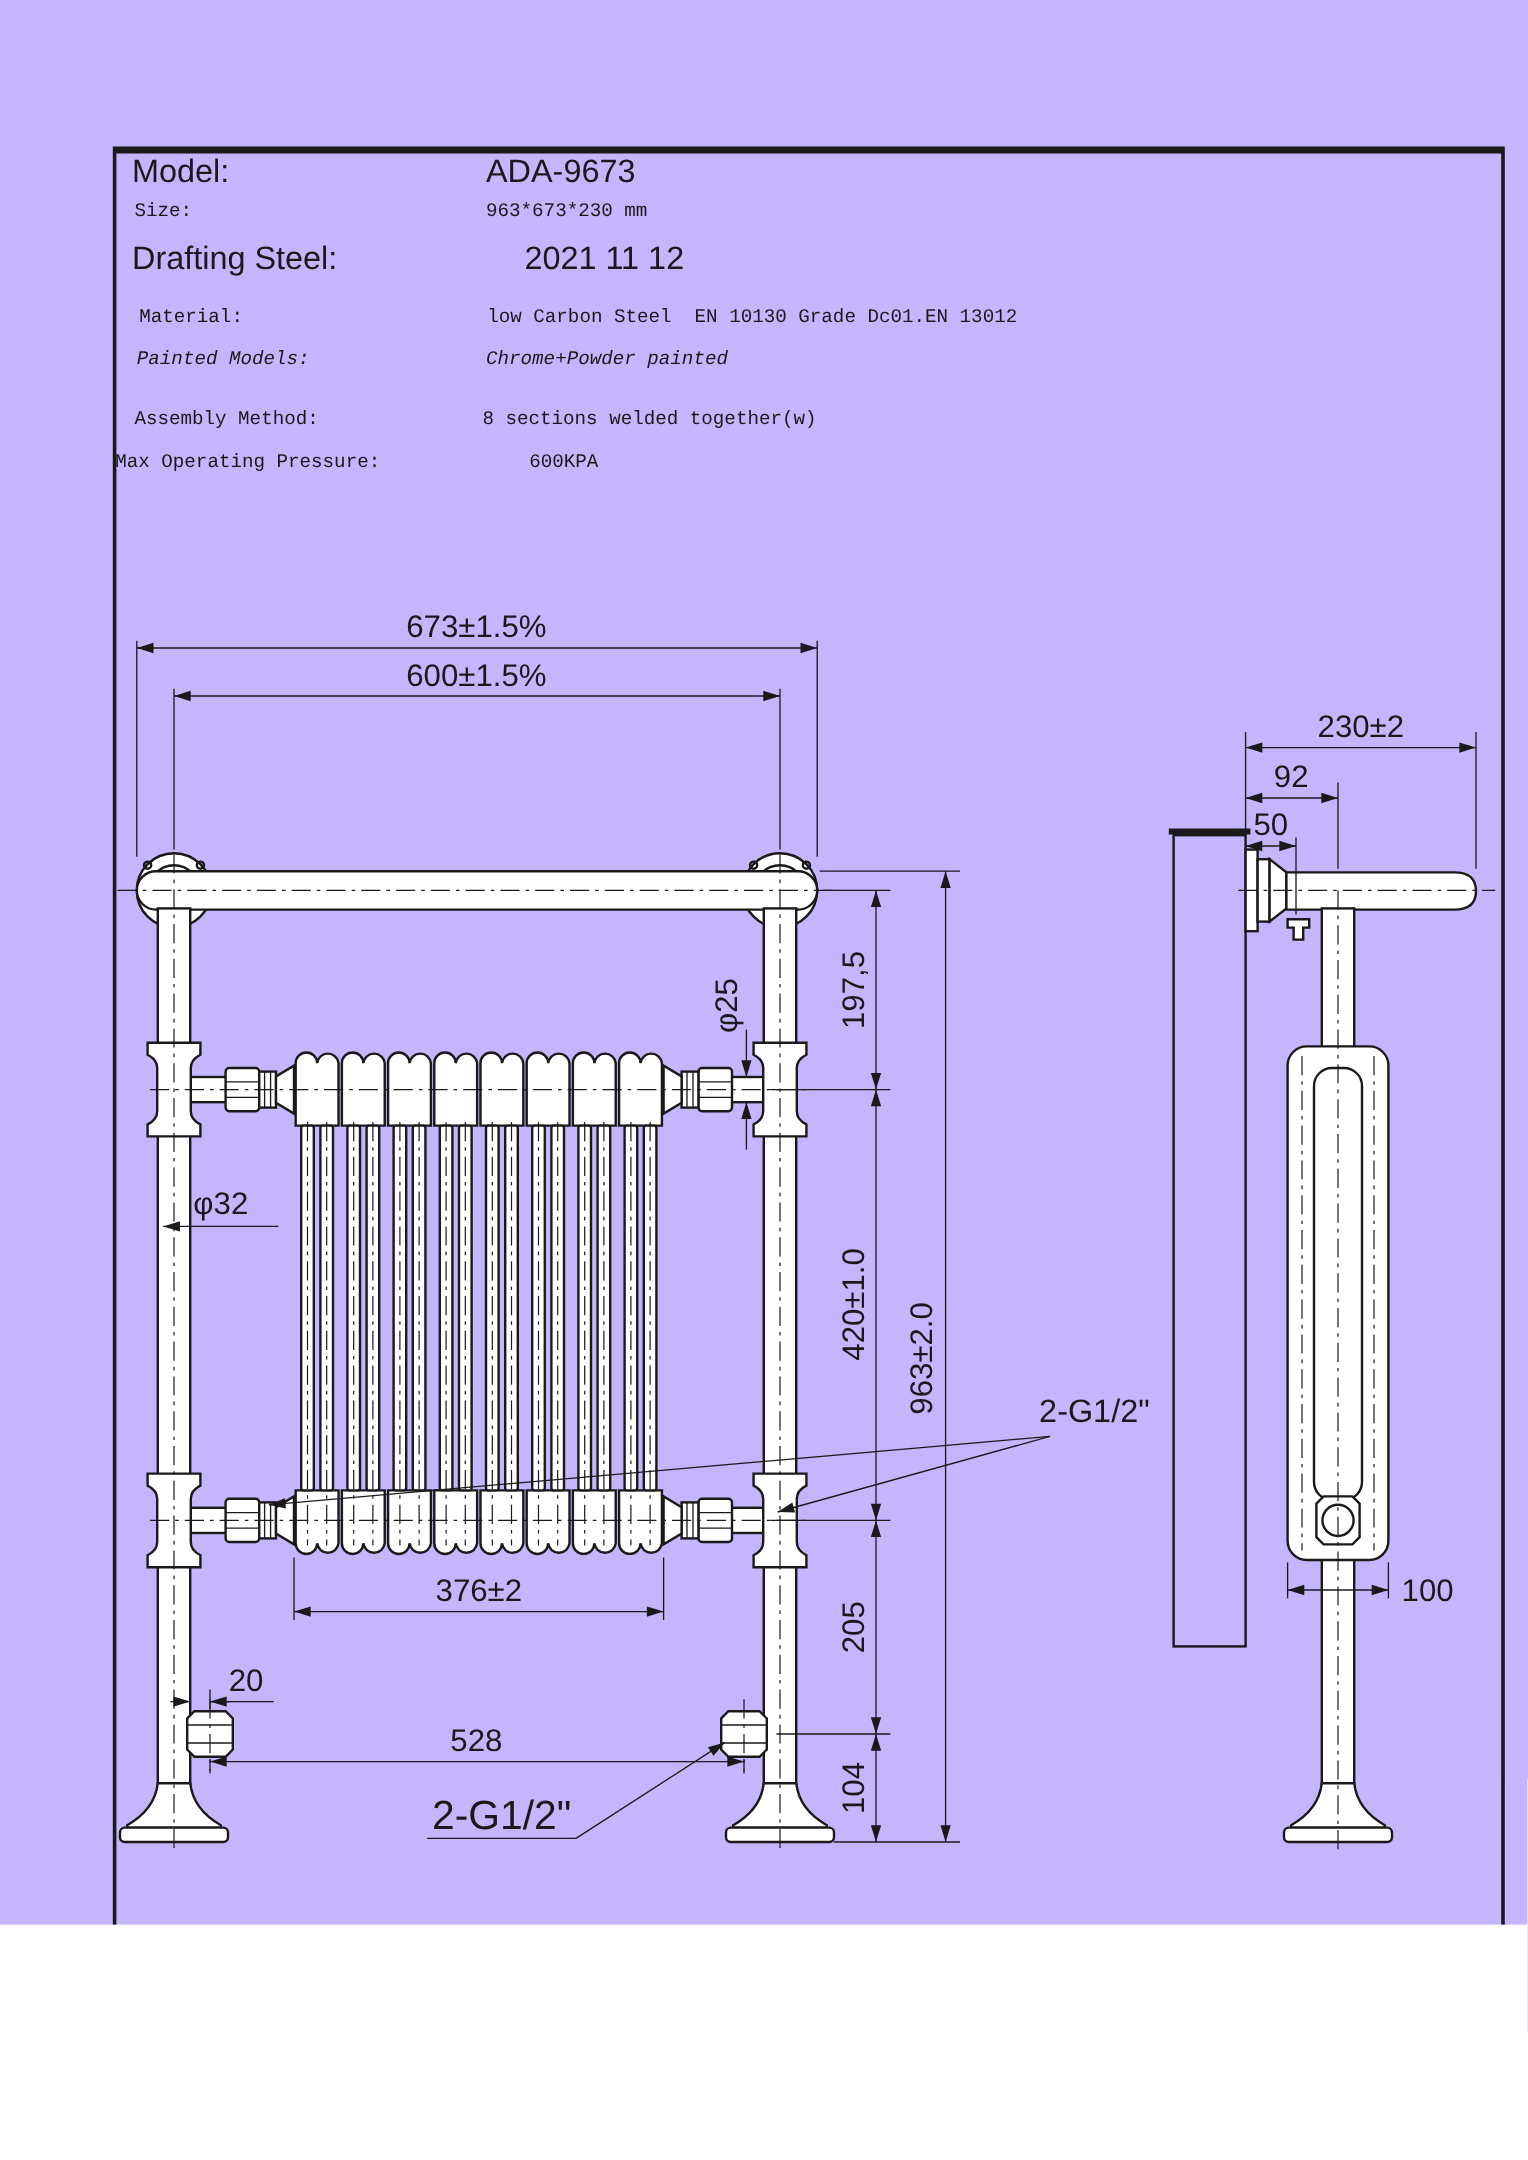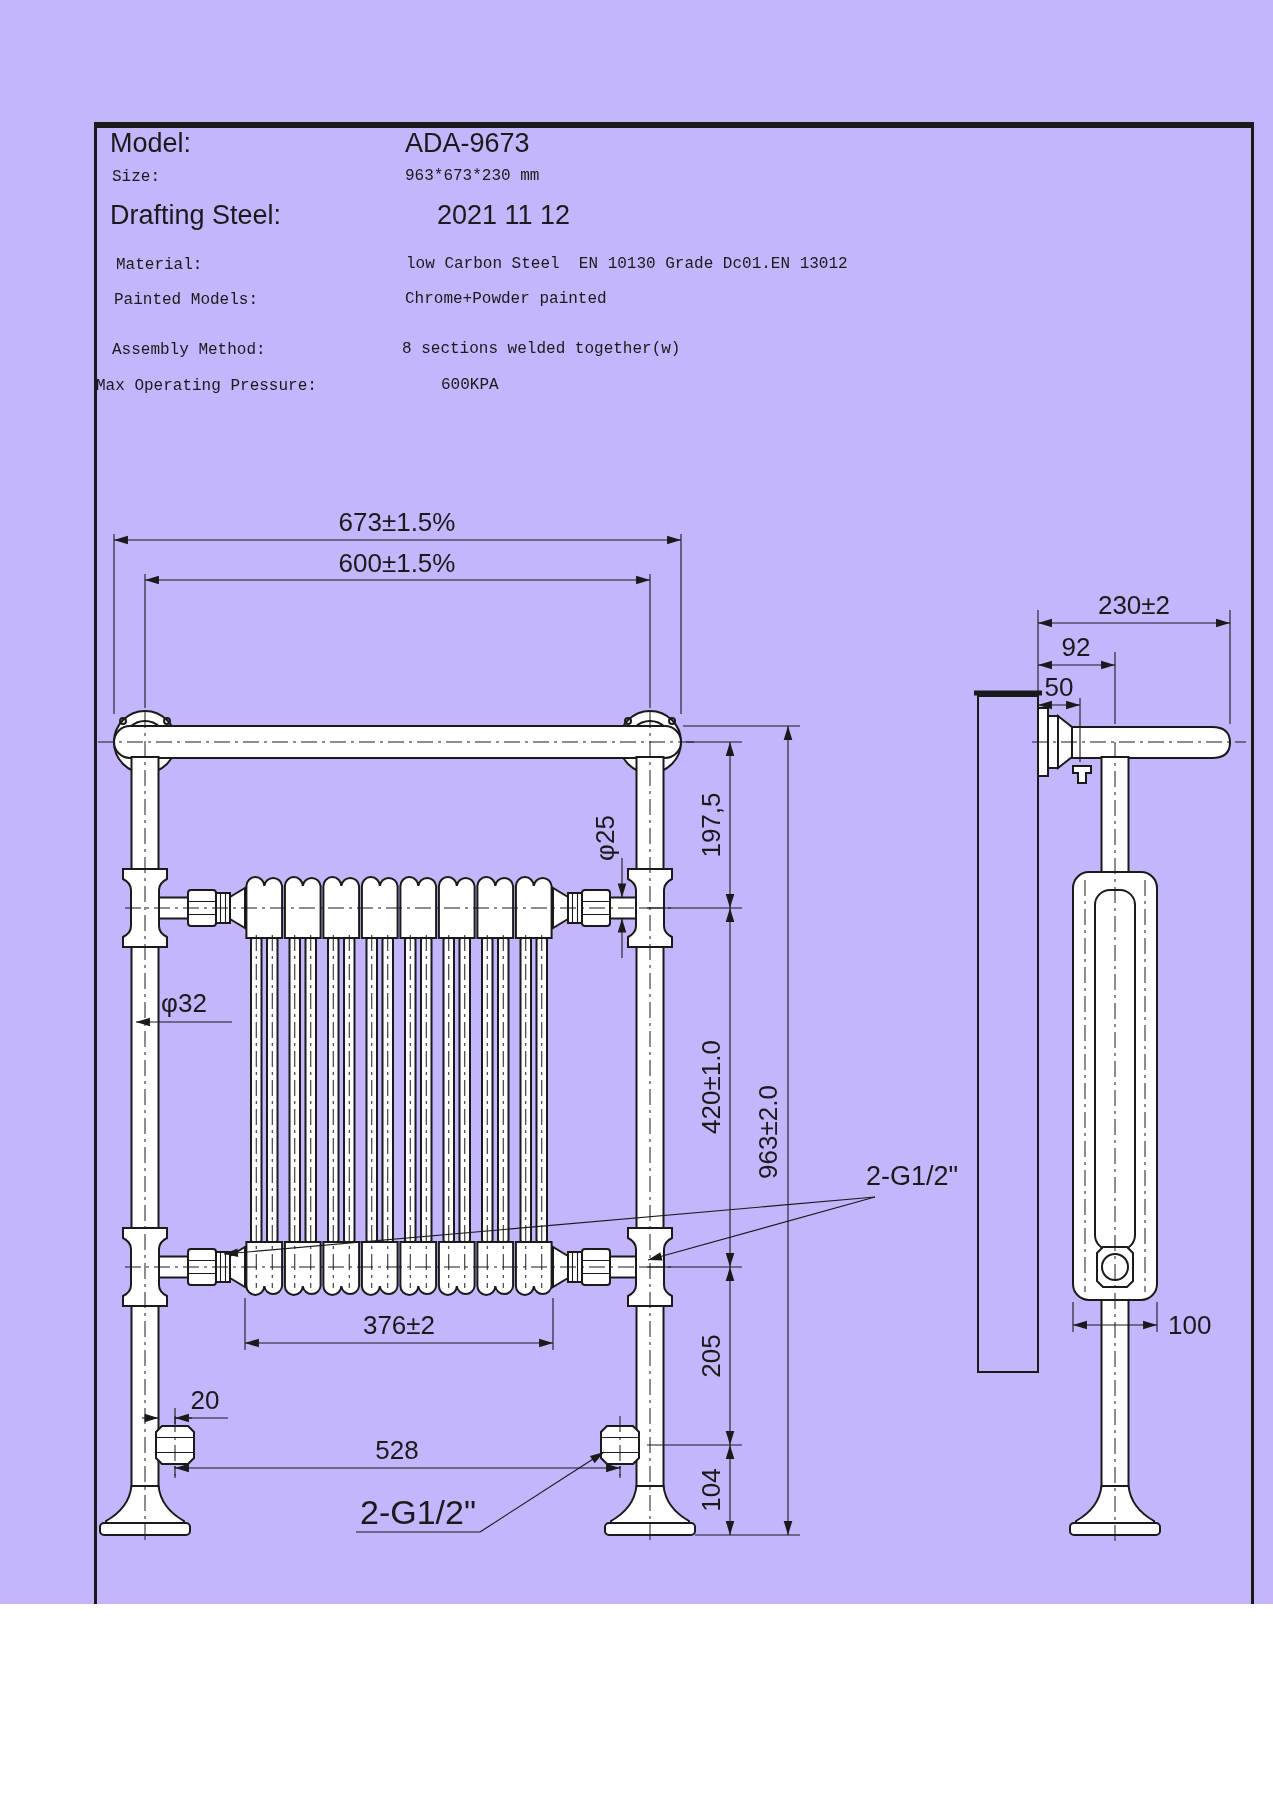--- a/index.html
+++ b/index.html
@@ -36,21 +36,21 @@
     <span class="val lab-mono" style="left:293px;">963*673*230 mm</span>
   </div>
   <div class="info-row" style="left:110px;top:200px;">
     <span class="lab-sans">Drafting Steel:</span>
     <span class="val lab-sans" style="left:295px;margin-left:32px;">2021 11 12</span>
   </div>
   <div class="info-row" style="left:116px;top:243px;margin-top:12px;">
     <span class="lab-mono">Material:</span>
     <span class="val lab-mono" style="left:290px;">low Carbon Steel  EN 10130 Grade Dc01.EN 13012</span>
   </div>
-  <div class="info-row" style="left:114px;top:290px;">
+  <div class="info-row" style="left:114px;top:290px;font-style:italic;">
     <span class="lab-mono">Painted Models:</span>
     <span class="val lab-mono" style="left:291px;">Chrome+Powder painted</span>
   </div>
   <div class="info-row" style="left:112px;top:340px;">
     <span class="lab-mono">Assembly Method:</span>
     <span class="val lab-mono" style="left:290px;">8 sections welded together(w)</span>
   </div>
   <div class="info-row" style="left:96px;top:376px;">
     <span class="lab-mono">Max Operating Pressure:</span>
     <span class="val lab-mono" style="left:345px;">600KPA</span>

